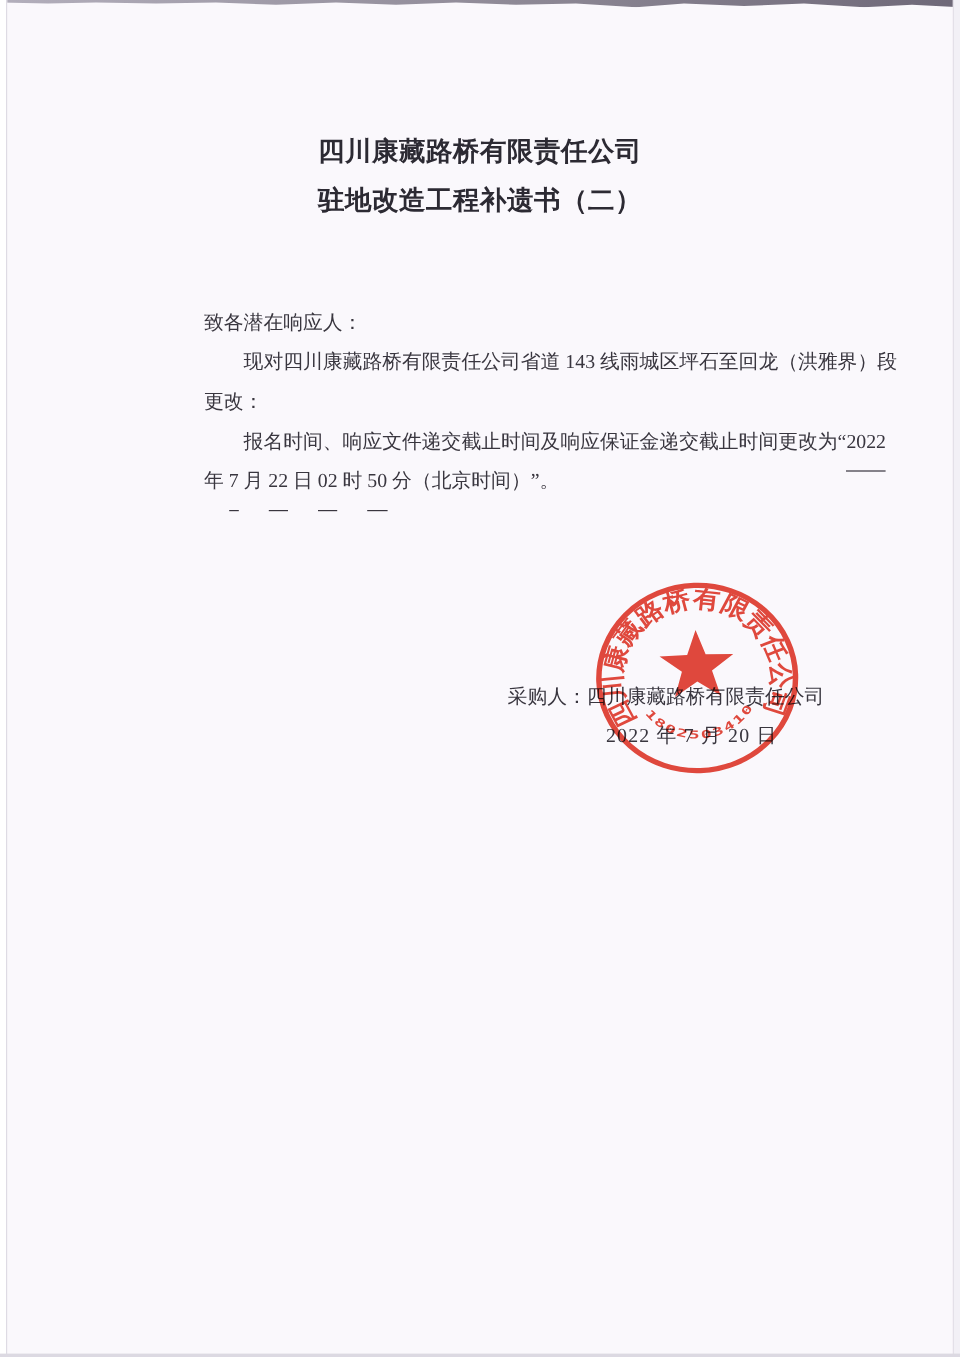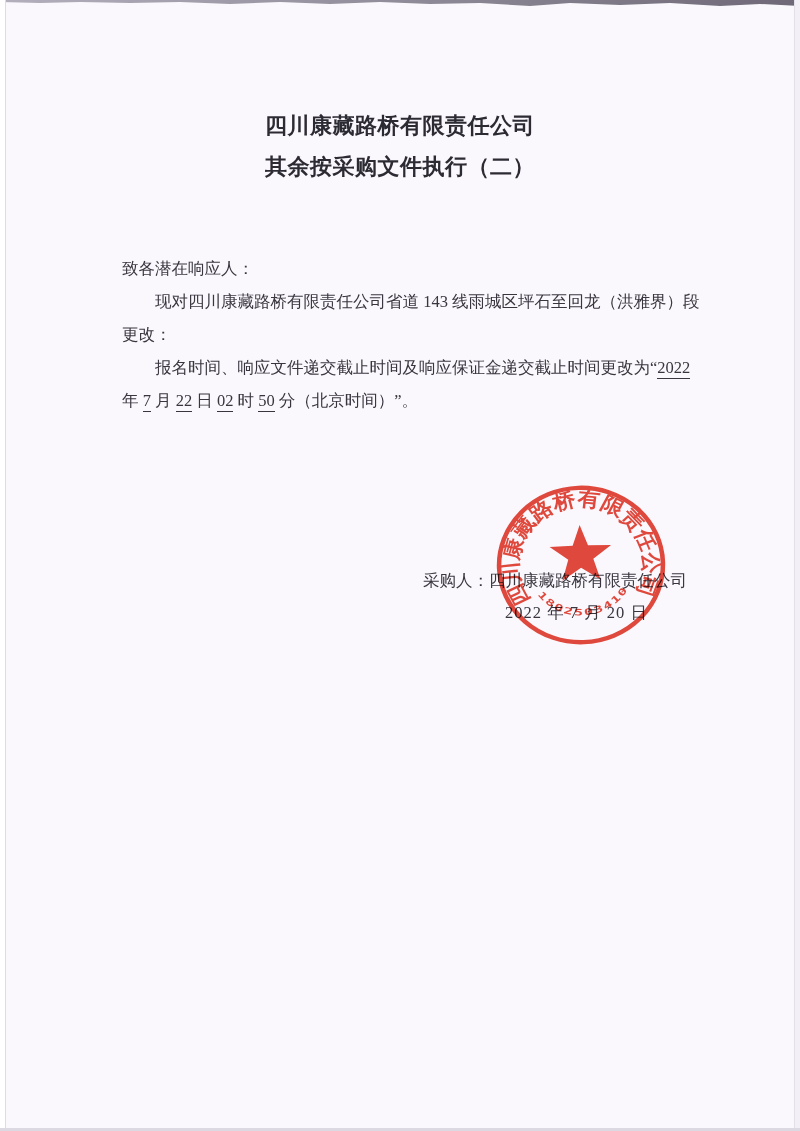--- a/index.html
+++ b/index.html
@@ -43,25 +43,25 @@
     color:#2c2a33;
     letter-spacing:.5px;
   }
   
   .body-block{
     position:absolute;left:122px;top:252px;width:566px;
     font-size:16.5px;
     line-height:33px;
     text-align:justify;
   }
-  .body-line{white-space:nowrap;}
+  .body-line{white-space:nowrap;margin-left:48px;}
   .indent{padding-left:33px;}
   .u{
     border-bottom:1.4px solid #39363f;
-    padding-bottom:1px;
+    padding-bottom:15px;
   }
   
   .sig-purchaser{
     position:absolute;left:423px;top:570px;
     font-size:16.5px;white-space:nowrap;
   }
   .sig-date{
     position:absolute;left:505px;top:602px;
     font-size:16.5px;white-space:nowrap;letter-spacing:1px;
   }
@@ -87,21 +87,21 @@
 <body>
 
 <div class="page">
   <div class="edge-top"></div>
   <div class="edge-left"></div>
   <div class="edge-right"></div>
   <div class="edge-bottom"></div>
 
   <div class="title-block">
     <div>四川康藏路桥有限责任公司</div>
-    <div>其余按采购文件执行（二）</div>
+    <div>驻地改造工程补遗书（二）</div>
   </div>
 
   <div class="body-block">
     <div class="body-line">致各潜在响应人：</div>
     <div class="body-line indent">现对四川康藏路桥有限责任公司省道 143 线雨城区坪石至回龙（洪雅界）段</div>
     <div class="body-line">更改：</div>
     <div class="body-line indent"><span>报名时间、响应文件递交截止时间及响应保证金递交截止时间更改为“</span><span class="u">2022</span></div>
     <div class="body-line"><span>年 </span><span class="u">7</span><span> 月 </span><span class="u">22</span><span> 日 </span><span class="u">02</span><span> 时 </span><span class="u">50</span><span> 分（北京时间）”。</span></div>
   </div>
 

